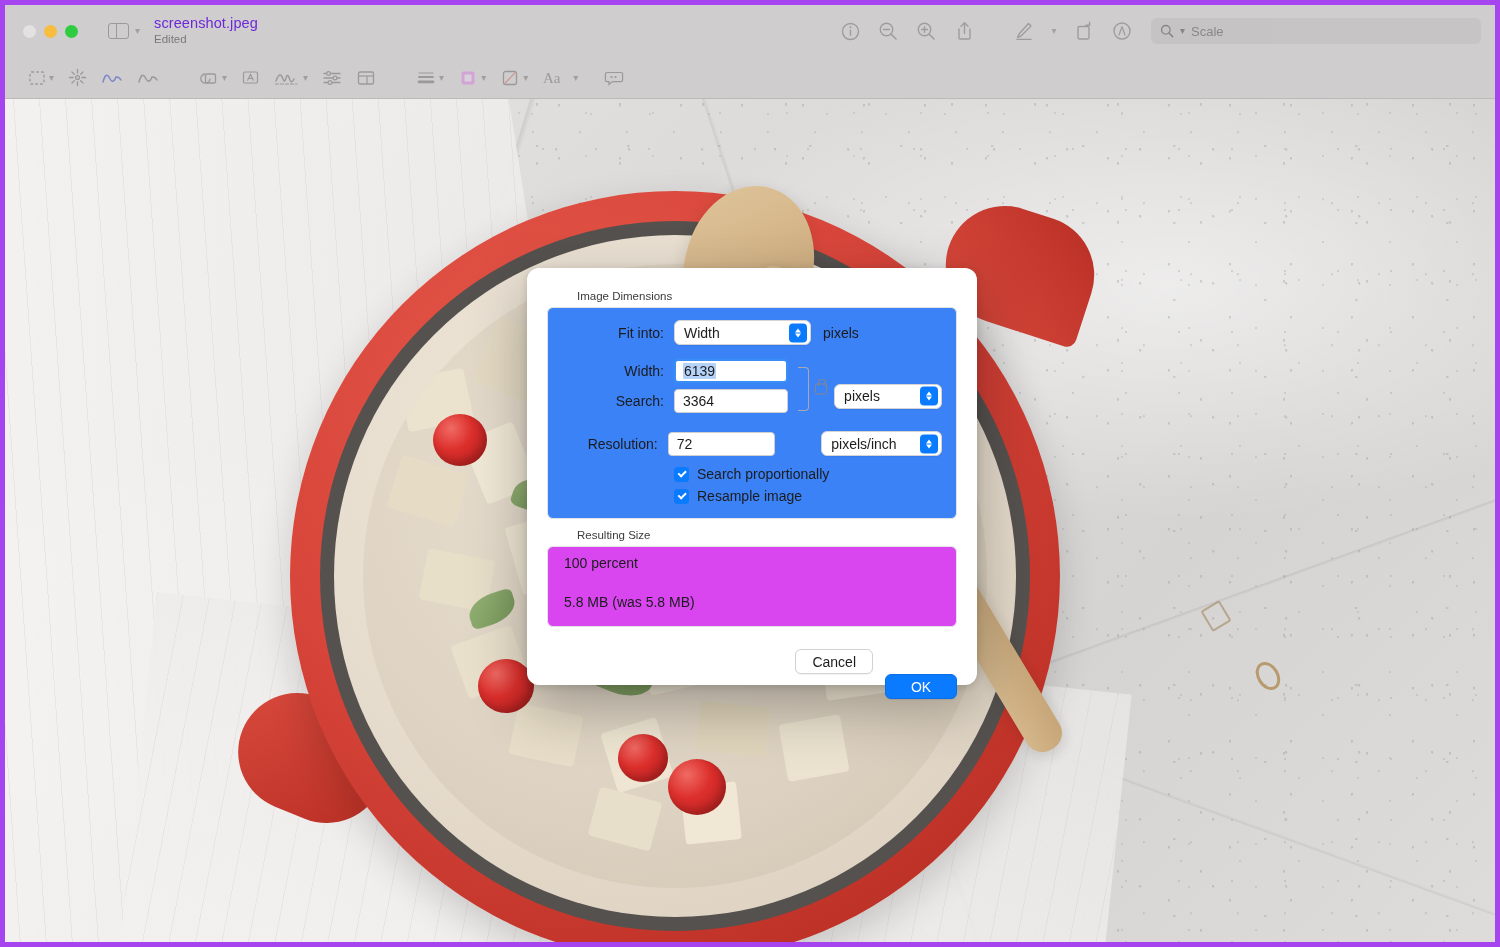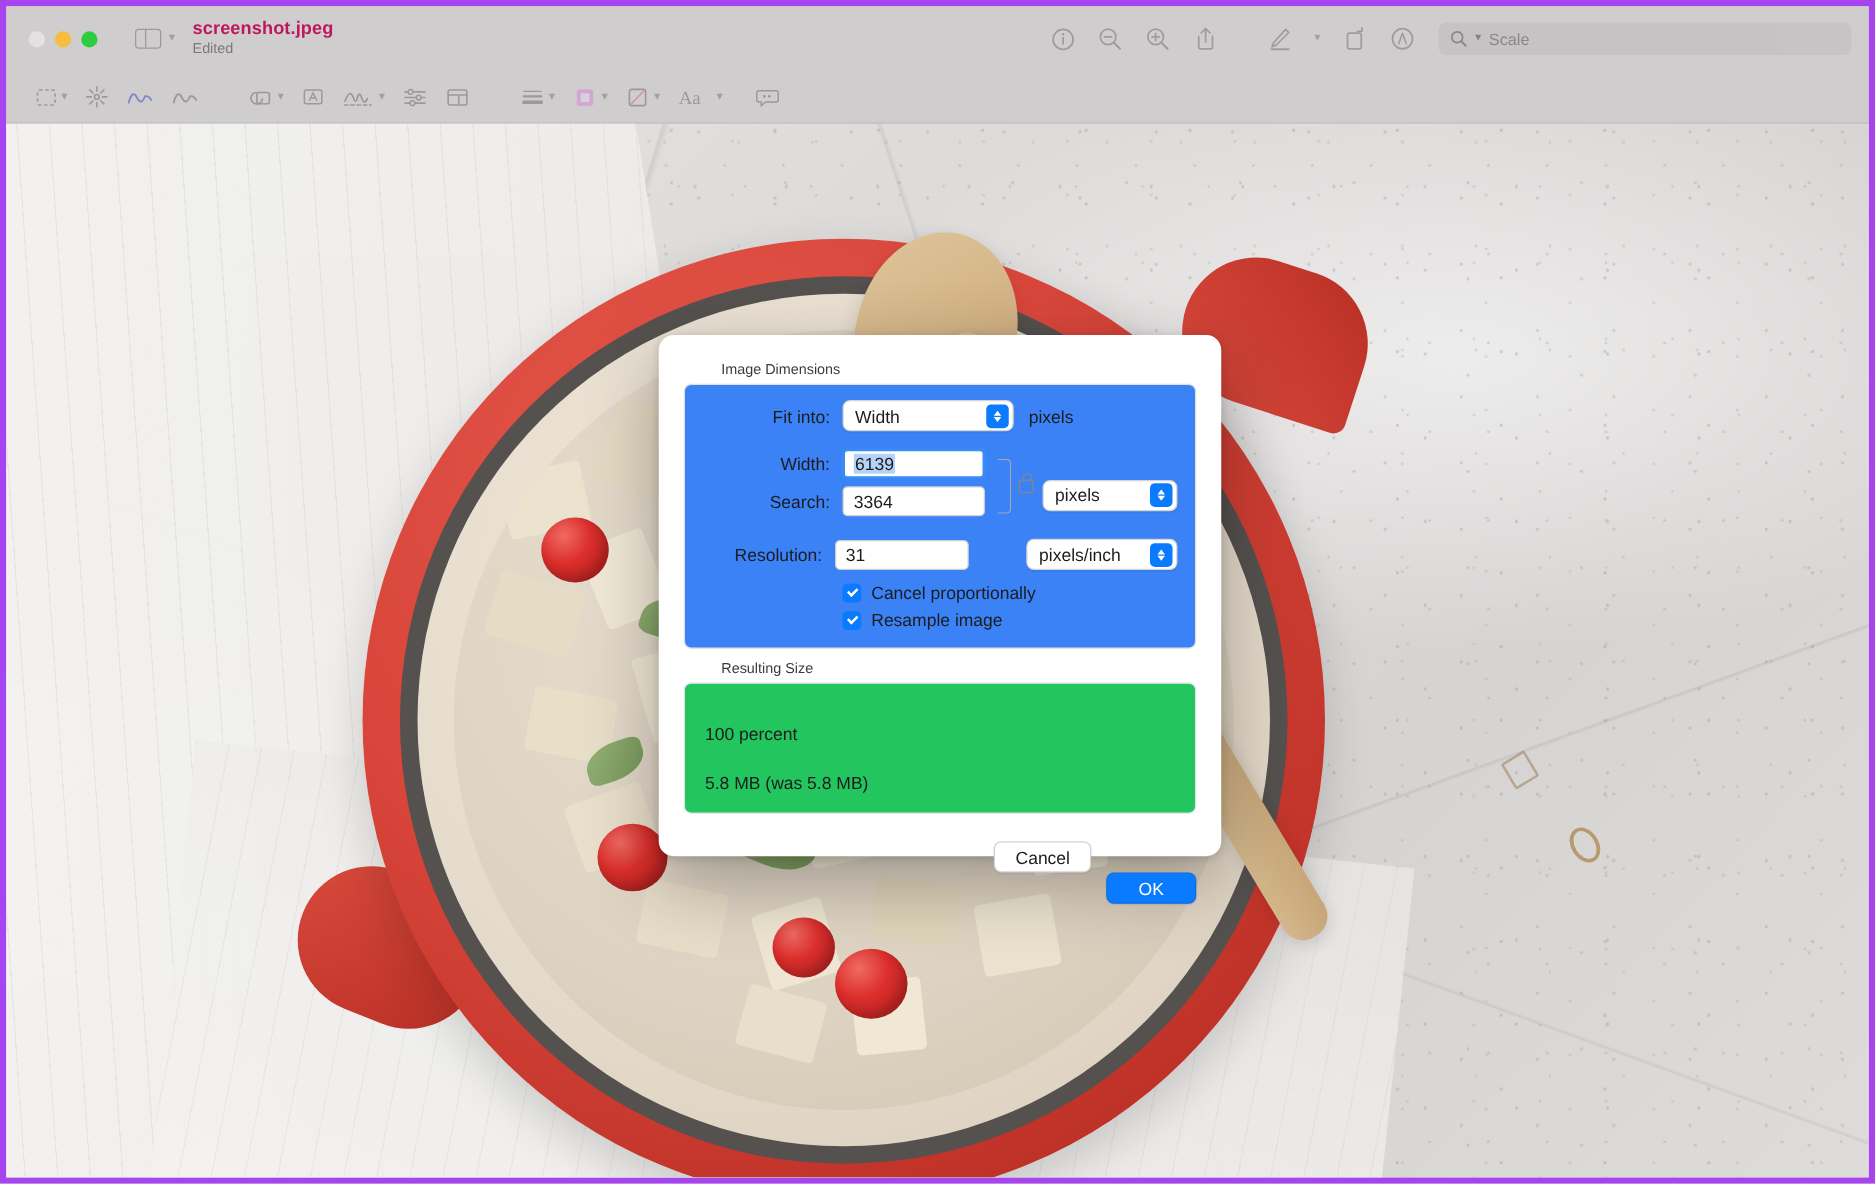--- a/index.html
+++ b/index.html
@@ -58,21 +58,21 @@
   }
   .sb-icon::after {
     content: ""; position: absolute;
     left: 6.5px; top: 0; bottom: 0;
     width: 1.6px; background: #5d5b5c;
   }
   .chev { font-size: 10px; color: #6a6869; line-height: 1; }
 
   .doc-title-wrap { display: flex; flex-direction: column; justify-content: center; }
   .doc-title {
-    font-size: 14.5px; font-weight: bold; color: #be185d;
+    font-size: 14.5px; font-weight: normal; color: #6d28d9;
     letter-spacing: .1px; line-height: 1.15;
   }
   .doc-sub { font-size: 11.5px; color: #7b797a; line-height: 1.3; }
 
   .titlebar-right {
     position: absolute;
     right: 14px; top: 0; height: 52px;
     display: flex; align-items: center; gap: 0px;
   }
   .tb-btn {
@@ -431,24 +431,24 @@
   .cbox .tick {
     width: 8px; height: 4.5px;
     border-left: 2px solid #fff;
     border-bottom: 2px solid #fff;
     transform: rotate(-45deg) translate(1px,-1px);
   }
   .cb-label { font-size: 14px; color: #1c1c1e; }
 
   
   .result-box {
-    background: #22c55e;
+    background: #d946ef;
     border: 1px solid #e3e3e5;
     border-radius: 6px;
-    padding: 32px 16px 16px 16px;
+    padding: 8px 16px 16px 16px;
   }
   .result-line {
     font-size: 14px; color: #1c1c1e;
   }
   .result-line.second { margin-top: 23px; }
 
   
   .btn-row {
     display: flex; justify-content: flex-end;
     gap: 12px;
@@ -828,36 +828,36 @@
             <span class="stepper">
               <span class="ar up"></span>
                 <span class="ar dn"></span>
             </span>
           </div>
         </div>
 
         <div class="field-row" style="margin-top:12px;">
           <div class="f-label">Resolution:</div>
           <div class="tfield">
-            <span>31</span>
+            <span>72</span>
           </div>
           <div class="popup popup-unit" style="margin-left:46px;">
             <span>pixels/inch</span>
             <span class="stepper">
               <span class="ar up"></span>
                 <span class="ar dn"></span>
             </span>
           </div>
         </div>
 
         <div class="cbrow">
           <span class="cbox">
             <span class="tick"></span>
           </span>
-          <span class="cb-label">Cancel proportionally</span>
+          <span class="cb-label">Search proportionally</span>
         </div>
 
         <div class="cbrow" style="margin-top:6px;">
           <span class="cbox">
             <span class="tick"></span>
           </span>
           <span class="cb-label">Resample image</span>
         </div>
       </div>
 

